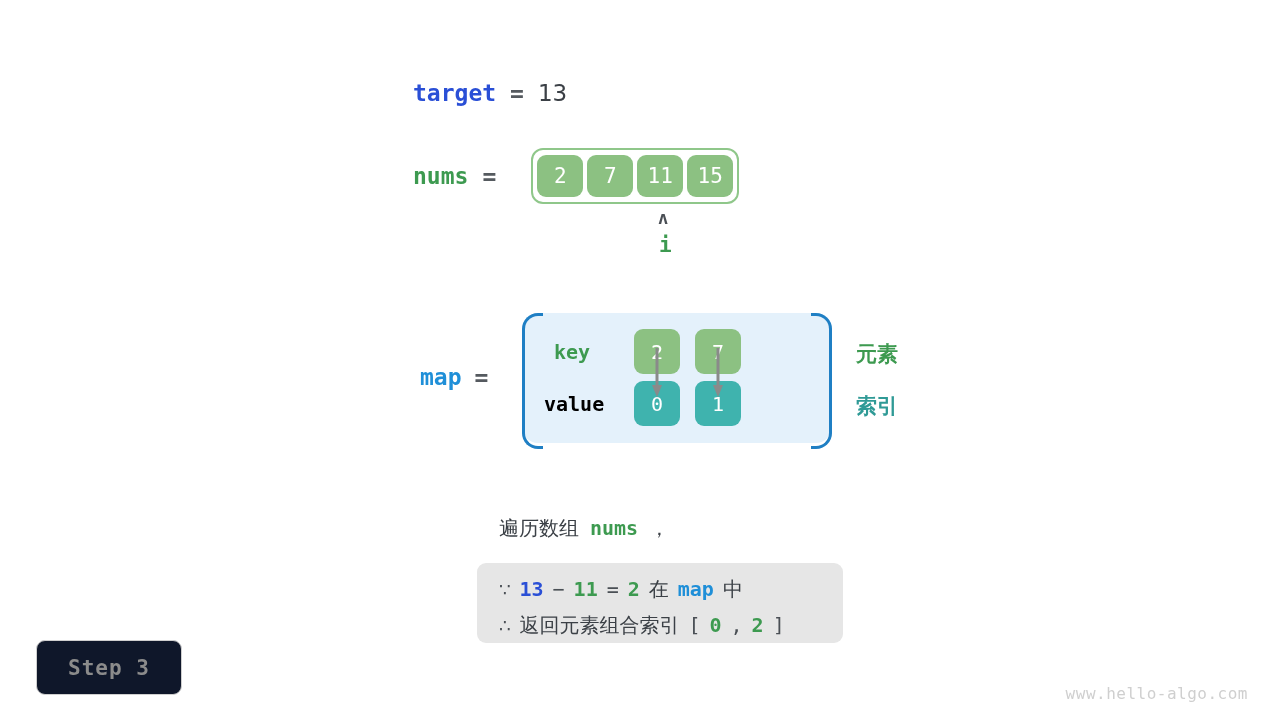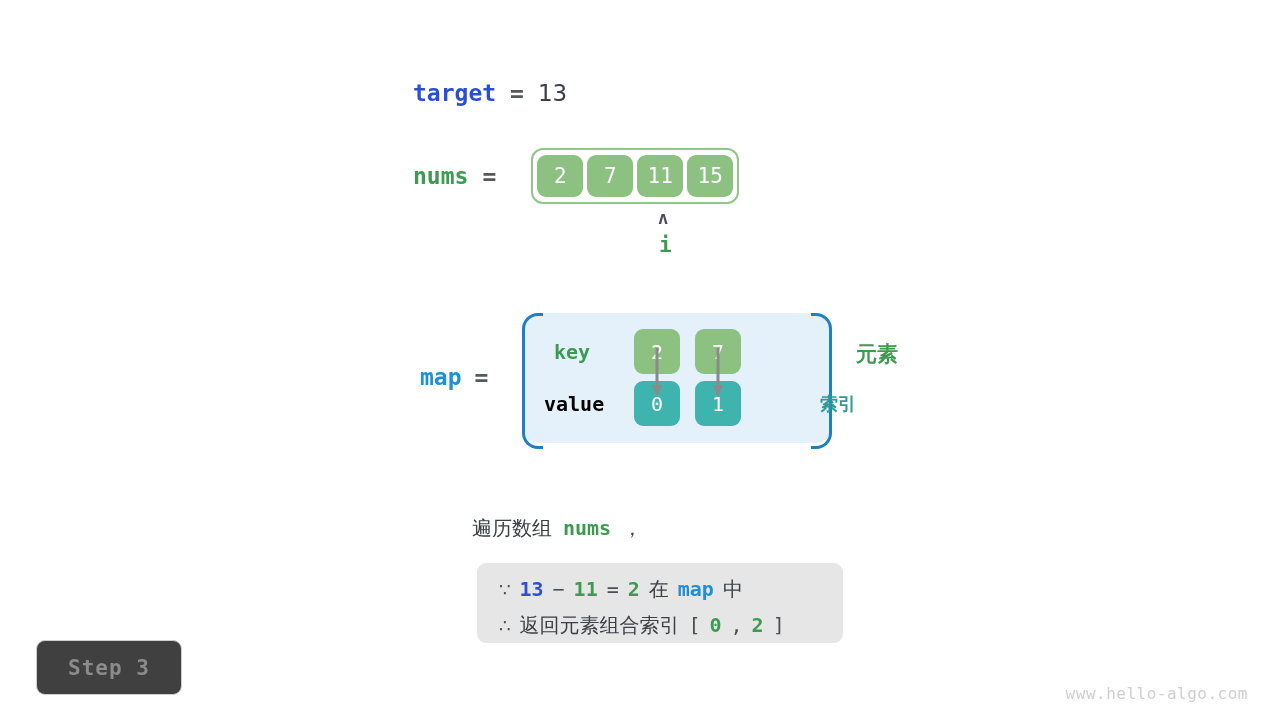--- a/index.html
+++ b/index.html
@@ -83,25 +83,25 @@
   .mapcell.value{background:#3fb3ae;}
 
   #mk0{left:634px;top:329px;}
   #mk1{left:695px;top:329px;}
   #mv0{left:634px;top:381px;}
   #mv1{left:695px;top:381px;}
 
   .map-arrow{position:absolute;width:14px;height:50px;}
 
   #elem-label{position:absolute;left:856px;top:340px;color:#3d9a50;font-size:21px;font-weight:700;}
-  #index-label{position:absolute;left:820px;top:392px;color:#2f9a96;font-size:18px;font-weight:700;}
+  #index-label{position:absolute;left:856px;top:392px;color:#2f9a96;font-size:21px;font-weight:700;}
 
   
   #caption{
-    position:absolute;left:472px;top:515px;
+    position:absolute;left:499px;top:515px;
     font-size:20px;color:#3b4046;display:flex;align-items:baseline;gap:11px;
   }
   #caption .kw{color:#3d9a50;font-weight:700;font-size:20px;}
   #caption .pun{color:#3b4046;}
 
   
   #info-box{
     position:absolute;left:477px;top:563px;width:366px;height:80px;
     background:#e6e6e6;border-radius:9px;
   }
@@ -114,21 +114,21 @@
   .info-line .sym{color:#4a4f55;font-size:18px;}
   .info-line .blue{color:#2a4fd6;font-weight:700;}
   .info-line .green{color:#3d9a50;font-weight:700;}
   .info-line .lblue{color:#1f8fd8;font-weight:700;}
   .info-line .gray{color:#4a4f55;}
   .info-line .cn{color:#3b4046;}
 
   
   #step-badge{
     position:absolute;left:36px;top:640px;width:144px;height:53px;
-    border:1px solid #cfcfcf;border-radius:9px;background:#404040;
+    border:1px solid #cfcfcf;border-radius:9px;background:#0f172a;
     display:flex;align-items:center;justify-content:center;
     color:#8b8b8b;font-size:21px;font-weight:700;letter-spacing:1px;
   }
 
   
   #watermark{
     position:absolute;right:32px;bottom:17px;
     color:#cfcfcf;font-size:16px;letter-spacing:0.5px;
   }
 </style>

